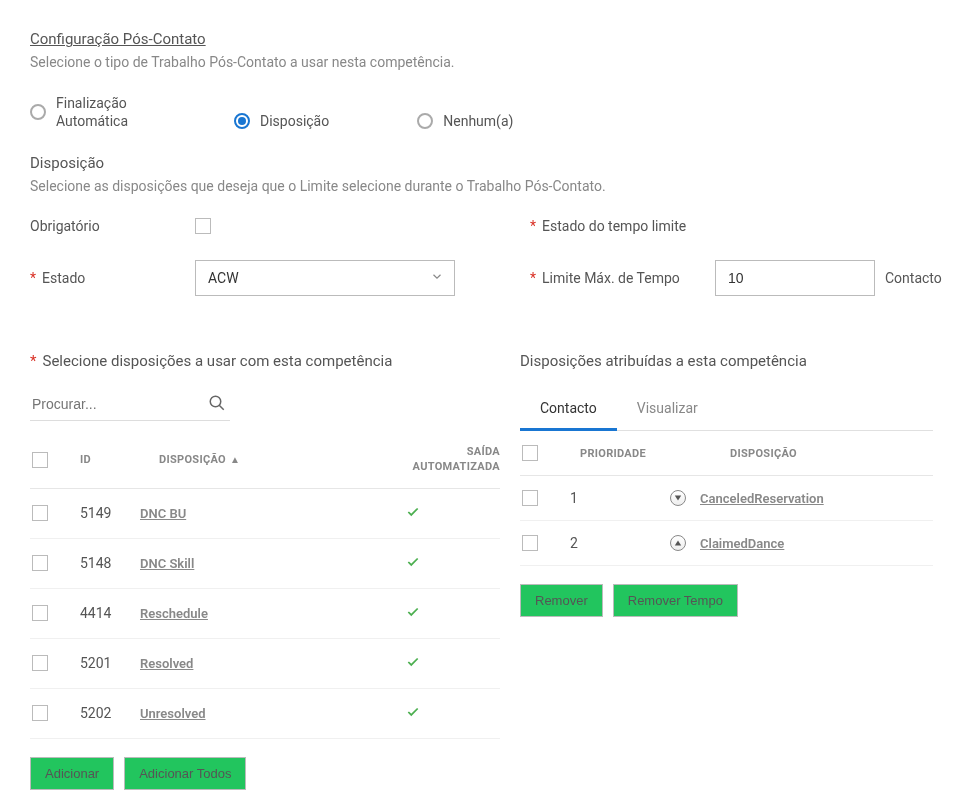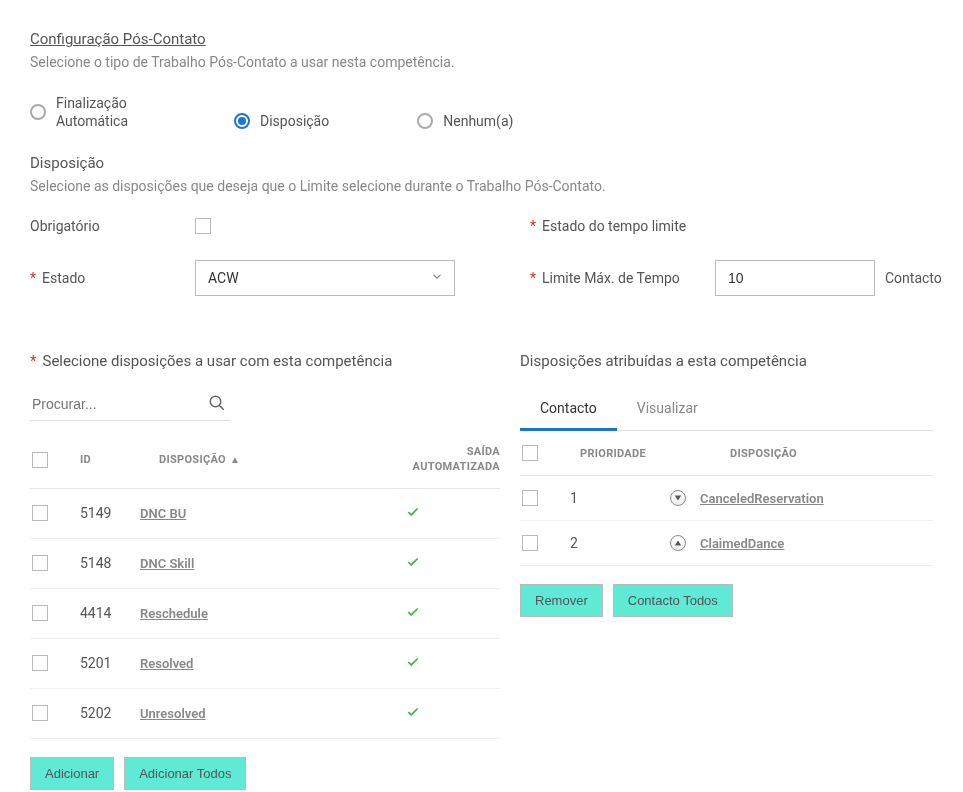--- a/index.html
+++ b/index.html
@@ -45,21 +45,21 @@
     .th-id { width: 79px; }
     .th-disp { flex: 1; cursor: pointer; }
     .th-auto { width: 112px; text-align: right; line-height: 1.3; }
     .table-row { display: flex; align-items: center; border-bottom: 1px solid #f0f0f0; padding: 16px 0; }
     .td-check { width: 50px; padding-left: 2px; }
     .td-id { width: 60px; color: #555; }
     .td-disp { flex: 1; color: #888; font-weight: 600; font-size: 13px; text-decoration: underline; cursor: pointer; }
     .td-auto { width: 112px; text-align: left; padding-left: 18px; color: #4caf50; font-weight: bold; }
     .check-icon svg { width: 14px; height: 14px; fill: #4caf50; }
     .btn-row { display: flex; gap: 10px; margin-top: 18px; }
-    .btn { border: 1px solid #bbb; background: #5eead4; padding: 8px 14px; font-size: 13px; color: #555; cursor: pointer; }
+    .btn { border: 1px solid #bbb; background: #22c55e; padding: 8px 14px; font-size: 13px; color: #555; cursor: pointer; }
     .tabs { display: flex; border-bottom: 1px solid #e0e0e0; margin-bottom: 0; }
     .tab { padding: 12px 20px; color: #888; cursor: pointer; font-size: 14px; }
     .tab.active { color: #333; border-bottom: 3px solid #1976d2; margin-bottom: -1px; }
     .r-table-head { display: flex; align-items: center; border-bottom: 1px solid #e6e6e6; padding: 14px 0; font-size: 11px; font-weight: 700; color: #888; letter-spacing: 0.3px; gap: 10px; }
     .rth-check { width: 50px; padding-left: 2px; }
     .rth-prio { width: 100px; }
     .rth-icon { width: 30px; }
     .rth-disp { flex: 1; }
     .r-row { display: flex; align-items: center; border-bottom: 1px solid #f0f0f0; padding: 14px 0; }
     .rtd-check { width: 50px; padding-left: 2px; }
@@ -282,18 +282,18 @@
                 <svg viewBox="0 0 10 10">
                   <polygon points="5,2 9,8 1,8"></polygon>
                 </svg>
               </div>
     </div>
     <div class="rtd-disp">ClaimedDance</div>
           </div>
         </div>
       <div class="btn-row">
         <button class="btn">Remover</button>
-        <button class="btn">Contacto Todos</button>
+        <button class="btn">Remover Tempo</button>
       </div>
     </div>
   </div>
 
 </div>
 
 </body></html>

